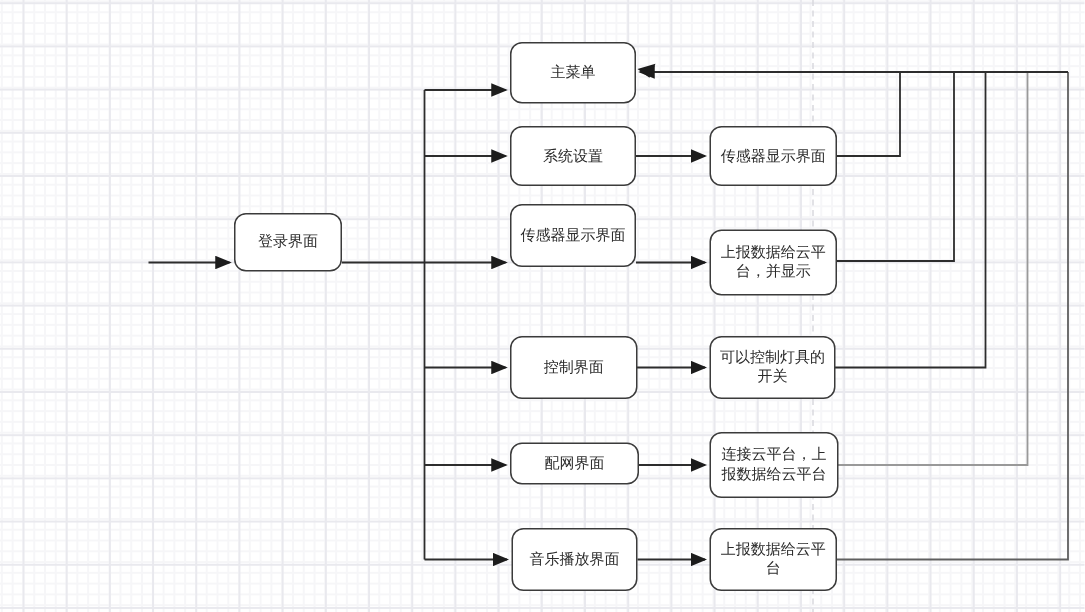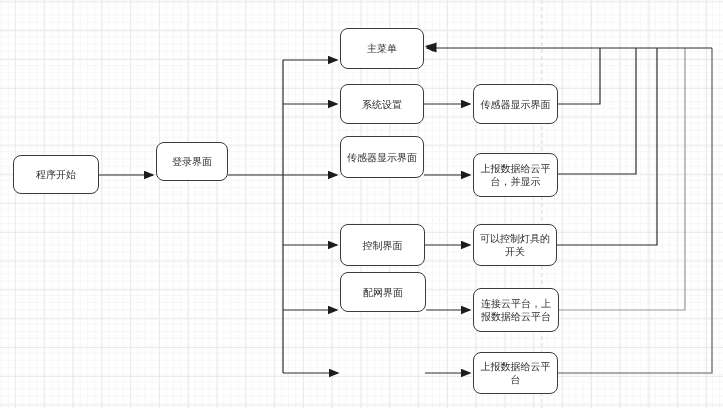--- a/index.html
+++ b/index.html
@@ -74,23 +74,20 @@
 
     <polyline points="558,104 600,104 600,48" fill="none" stroke="#2d2d2d" stroke-width="1.2"></polyline>
     <polyline points="557,174 636,174 636,48" fill="none" stroke="#2d2d2d" stroke-width="1.2"></polyline>
     <polyline points="556,245 657,245 657,48" fill="none" stroke="#2d2d2d" stroke-width="1.2"></polyline>
     <polyline points="558,310 685,310 685,48" fill="none" stroke="#999999" stroke-width="1.2"></polyline>
     <polyline points="557,373 712,373 712,48" fill="none" stroke="#5f5f5f" stroke-width="1.2"></polyline>
     <line x1="712" y1="48" x2="427" y2="48" stroke="#2d2d2d" stroke-width="1.2" marker-end="url(#ah)"></line>
     <polygon points="425,46 436,40 434,50" fill="#1c1c1c" transform="rotate(12 425 46)"></polygon>
   </svg>
 
-  <div class="node" style="left:13px;top:155px;width:86px;height:39px">
-    <span class="node-label">程序开始</span>
-  </div>
 
   <div class="node" style="left:156px;top:142px;width:72px;height:39px">
     <span class="node-label">登录界面</span>
   </div>
 
   <div class="node" style="left:340px;top:28px;width:84px;height:41px">
     <span class="node-label">主菜单</span>
   </div>
 
   <div class="node" style="left:340px;top:84px;width:84px;height:40px">
@@ -98,24 +95,27 @@
   </div>
 
   <div class="node" style="left:340px;top:136px;width:84px;height:42px">
     <span class="node-label">传感器显示界面</span>
   </div>
 
   <div class="node" style="left:340px;top:224px;width:85px;height:42px">
     <span class="node-label">控制界面</span>
   </div>
 
-  <div class="node" style="left:340px;top:272px;width:86px;height:40px">
+  <div class="node" style="left:340px;top:295px;width:86px;height:28px">
     <span class="node-label">配网界面</span>
   </div>
 
+  <div class="node" style="left:341px;top:352px;width:84px;height:42px">
+    <span class="node-label">音乐播放界面</span>
+  </div>
 
   <div class="node" style="left:473px;top:84px;width:85px;height:40px">
     <span class="node-label">传感器显示界面</span>
   </div>
 
   <div class="node" style="left:473px;top:153px;width:85px;height:44px">
     <span class="node-label">上报数据给云平台，并显示</span>
   </div>
 
   <div class="node" style="left:473px;top:288px;width:86px;height:44px">

